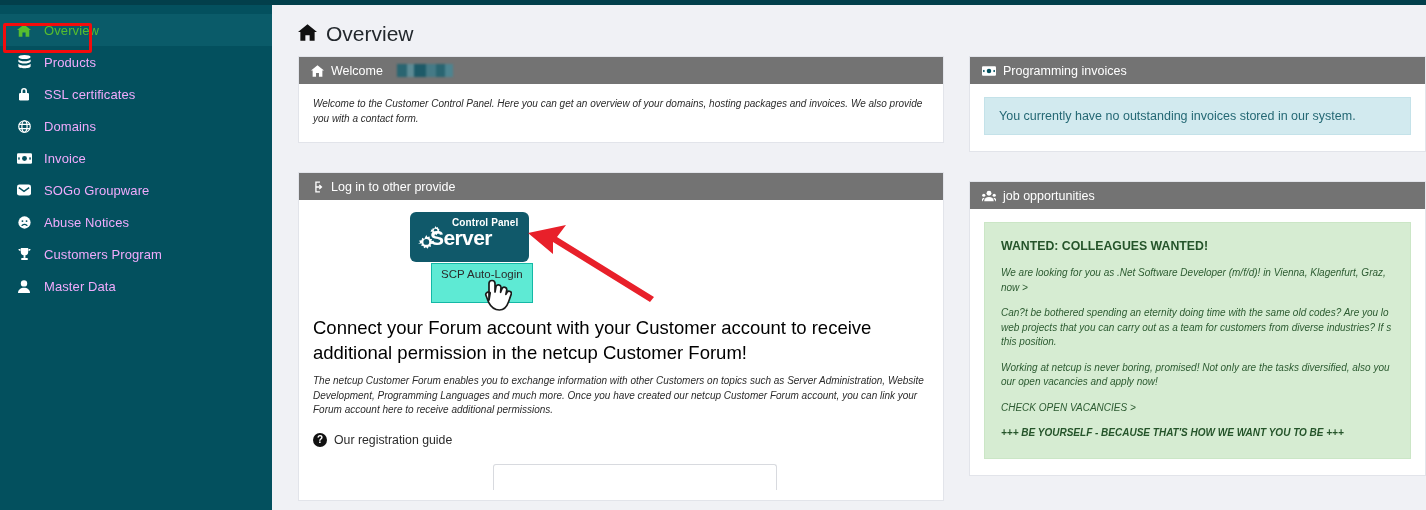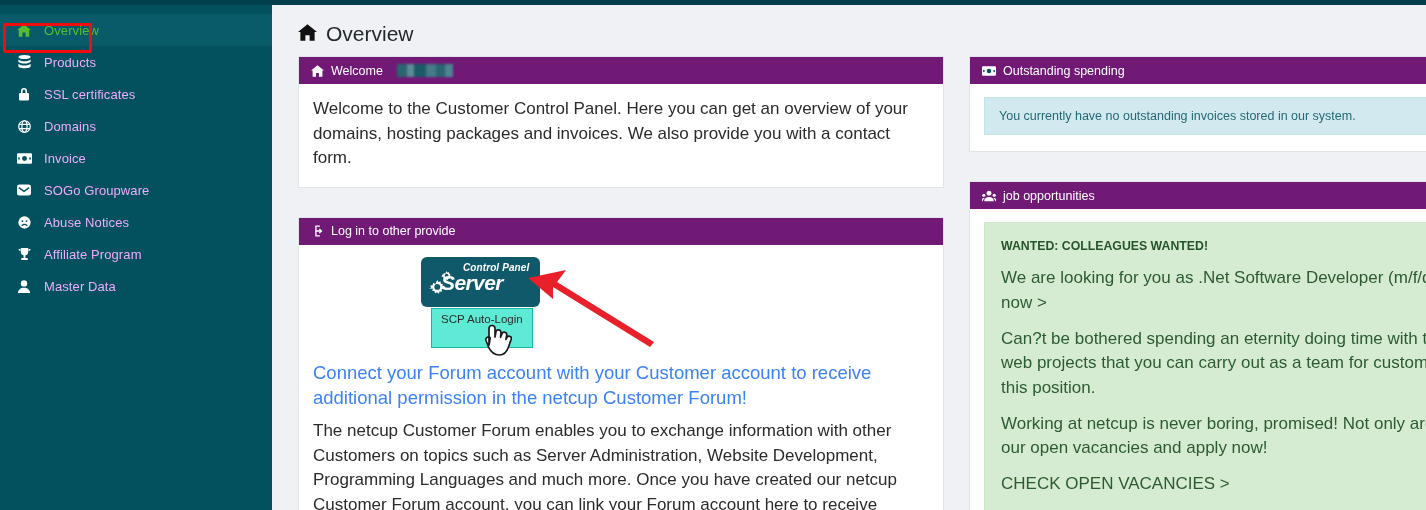--- a/index.html
+++ b/index.html
@@ -82,35 +82,35 @@
   }
   .col-left { width: 646px; min-width: 646px; }
   .col-right { flex: 1; }
 
   .panel {
     background: #ffffff;
     border: 1px solid #e2e4ea;
     margin-bottom: 29px;
   }
   .panel-head {
-    background: #701a75;
+    background: #737373;
     color: #ffffff;
     font-size: 12.5px;
     height: 27px;
     display: flex; align-items: center;
     padding: 0 12px;
     gap: 7px;
     white-space: nowrap;
   }
   .panel-head .p-ico {
     font-size: 12px; line-height: 1; display: inline-flex; align-items: center;
   }
   .panel-body { padding: 13px 14px 16px 14px; }
   .panel-body p {
-    font-size: 17px; color: #2b2b2b; line-height: 1.45;
+    font-size: 10px; color: #2b2b2b; line-height: 1.45; font-style: italic;
   }
 
   
   .redact {
     display: inline-block;
     height: 13px; width: 56px;
     margin-left: 7px;
     background: linear-gradient(90deg,#2a6571 0 18%, #5d8b95 18% 30%, #1d5a68 30% 52%,
                                 #457a86 52% 70%, #2a6571 70% 86%, #4d8490 86% 100%);
     filter: blur(1.1px);
@@ -137,27 +137,26 @@
   }
   .jobs-box .jb-head { font-weight: bold; color: #25542a; margin-bottom: 11px; }
   .jobs-box p { margin-bottom: 11px; color: #2c5b31; }
   .jobs-box .jb-link { color: #2c5b31; }
   .jobs-box .jb-foot { font-weight: bold; color: #25542a; margin: 0; }
   .nowrapline { white-space: nowrap; }
 
   
   .scp-area { position: relative; padding: 15px 0 6px 0; min-height: 104px; }
   .scp-logo {
-    position: absolute; left: 108px; top: 12px;
+    position: absolute; left: 97px; top: 12px;
     width: 119px; height: 50px;
     background: #10596a;
     border-radius: 6px;
     color: #fff;
     overflow: hidden;
-    font-style: italic;
   }
   .scp-logo .gears {
     position: absolute; left: 7px; top: 5px; width: 30px; height: 40px;
   }
   .scp-logo .cp {
     position: absolute; left: 42px; top: 5px;
     font-size: 10px; font-weight: bold; letter-spacing: .1px;
   }
   .scp-logo .srv {
     position: absolute; left: 20px; top: 14px;
@@ -173,25 +172,25 @@
     white-space: nowrap;
   }
   .cursor-hand {
     position: absolute; left: 165px; top: 74px;
     width: 34px; height: 40px;
   }
   .red-arrow { position: absolute; left: 213px; top: 23px; width: 130px; height: 80px; }
 
   
   .forum-h {
-    font-size: 18.5px; color: #3b82f6; font-weight: normal;
+    font-size: 18.5px; color: #000000; font-weight: normal;
     line-height: 1.33; margin: 12px 0 9px 0;
   }
   .forum-p {
-    font-size: 12.2px; color: #333; line-height: 1.62; margin-bottom: 24px;
+    font-size: 12.2px; color: #333; line-height: 1.62; margin-bottom: 15px;
   }
   .guide-link {
     display: flex; align-items: center; gap: 7px;
     font-size: 12.3px; color: #2b2b2b;
   }
   .guide-link .q-ico {
     width: 14px; height: 14px; border-radius: 50%;
     background: #111; color: #fff;
     font-size: 10px; font-weight: bold;
     display: inline-flex; align-items: center; justify-content: center;
@@ -289,21 +288,21 @@
 
     <div class="nav-item">
       <span class="nav-ico">
         <svg width="13" height="14" viewBox="0 0 14 14" fill="currentColor">
             <path d="M3 .6h8v4a4 4 0 0 1-8 0z"></path>
             <path d="M.4 1.6h2.3v2.2A2.3 2.3 0 0 1 .4 1.6zM11.3 1.6h2.3a2.3 2.3 0 0 1-2.3 2.2z"></path>
             <rect x="6" y="8.2" width="2" height="3"></rect>
             <rect x="3.4" y="11.3" width="7.2" height="2.1" rx=".5"></rect>
           </svg>
       </span>
-      <span class="nav-label">Affiliate Program</span>
+      <span class="nav-label">Customers Program</span>
     </div>
 
 
     <div class="nav-item">
       <span class="nav-ico">
         <svg width="12" height="13" viewBox="0 0 12 13" fill="currentColor">
             <circle cx="6" cy="3.4" r="3.2"></circle>
             <path d="M0 13c0-3.2 2.7-5.2 6-5.2s6 2 6 5.2z"></path>
           </svg>
       </span>
@@ -408,21 +407,21 @@
         <div class="panel">
           <div class="panel-head">
             <span class="p-ico">
               <svg width="14" height="10" viewBox="0 0 16 11" fill="currentColor">
                   <rect width="16" height="11" rx="1.3"></rect>
                   <circle cx="8" cy="5.5" r="2.6" fill="#03505e"></circle>
                   <rect x="1.3" y="4.3" width="1.6" height="2.4" fill="#03505e"></rect>
                   <rect x="13.1" y="4.3" width="1.6" height="2.4" fill="#03505e"></rect>
                 </svg>
             </span>
-            <span>Outstanding spending</span>
+            <span>Programming invoices</span>
           </div>
           <div class="panel-body">
             <div class="info-box">You currently have no outstanding invoices stored in our system.</div>
           </div>
         </div>
 
         <div class="panel">
           <div class="panel-head">
             <span class="p-ico">
               <svg width="14" height="12" viewBox="0 0 15 12" fill="currentColor">

